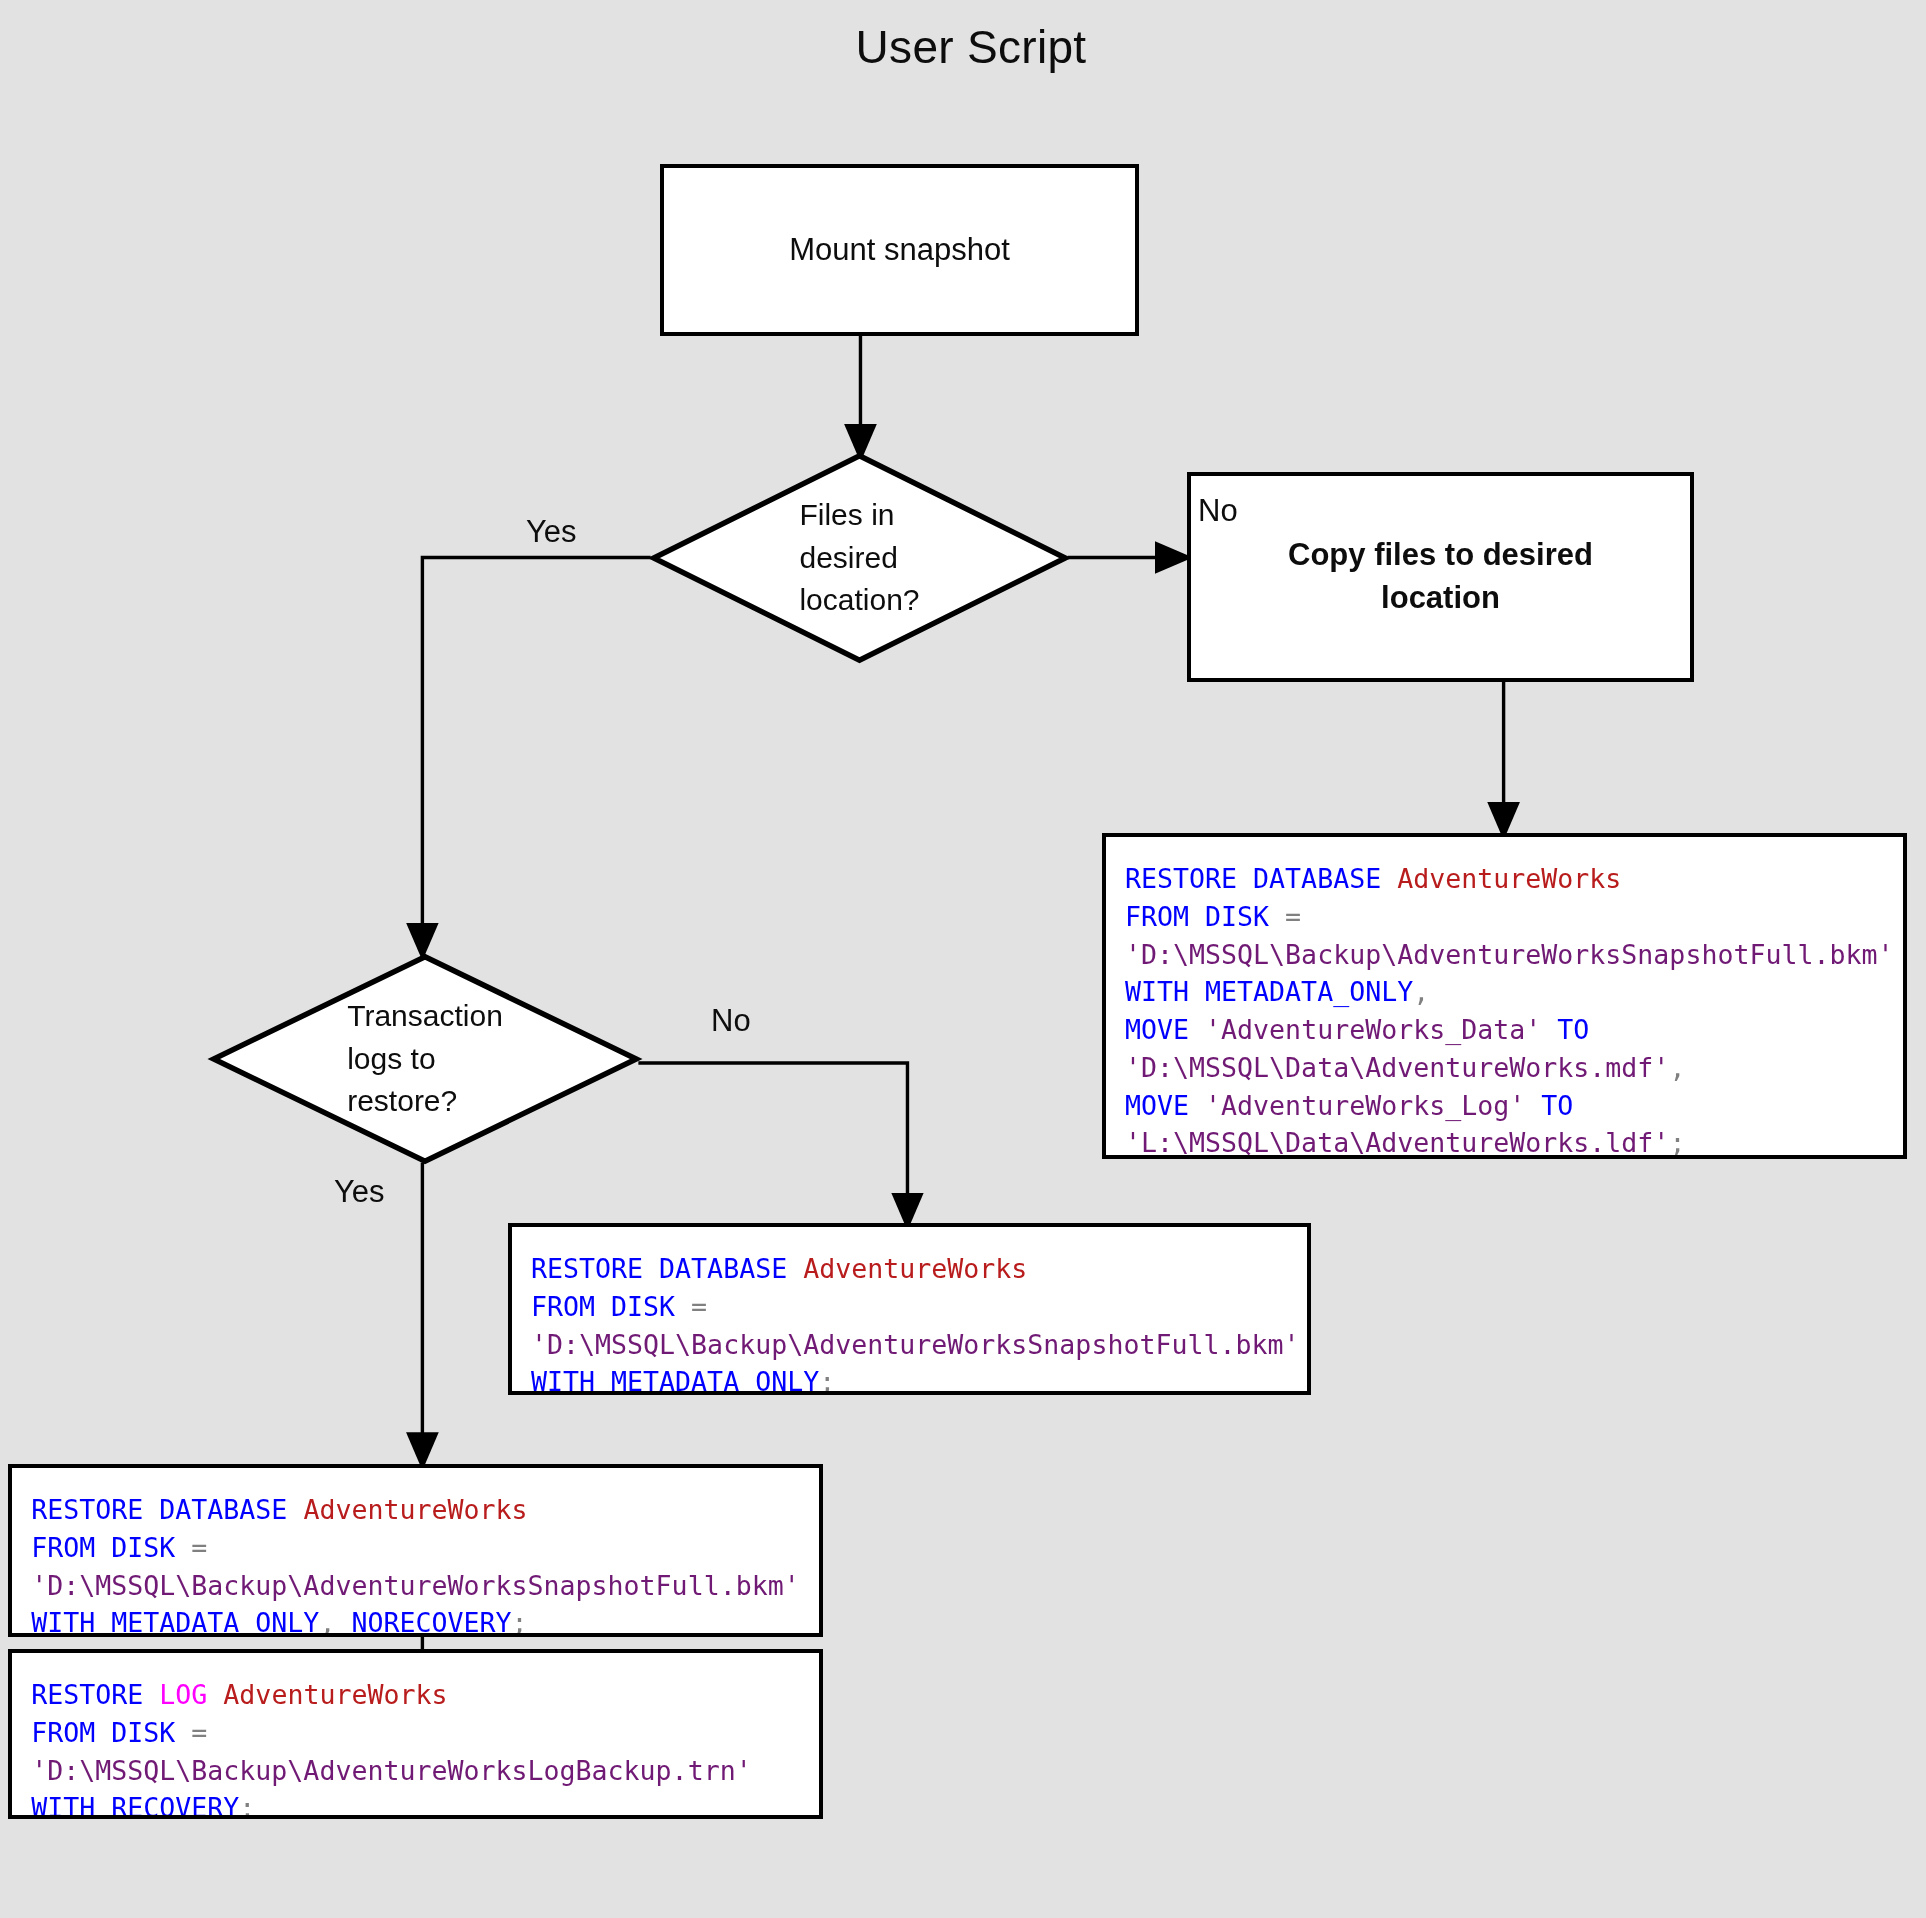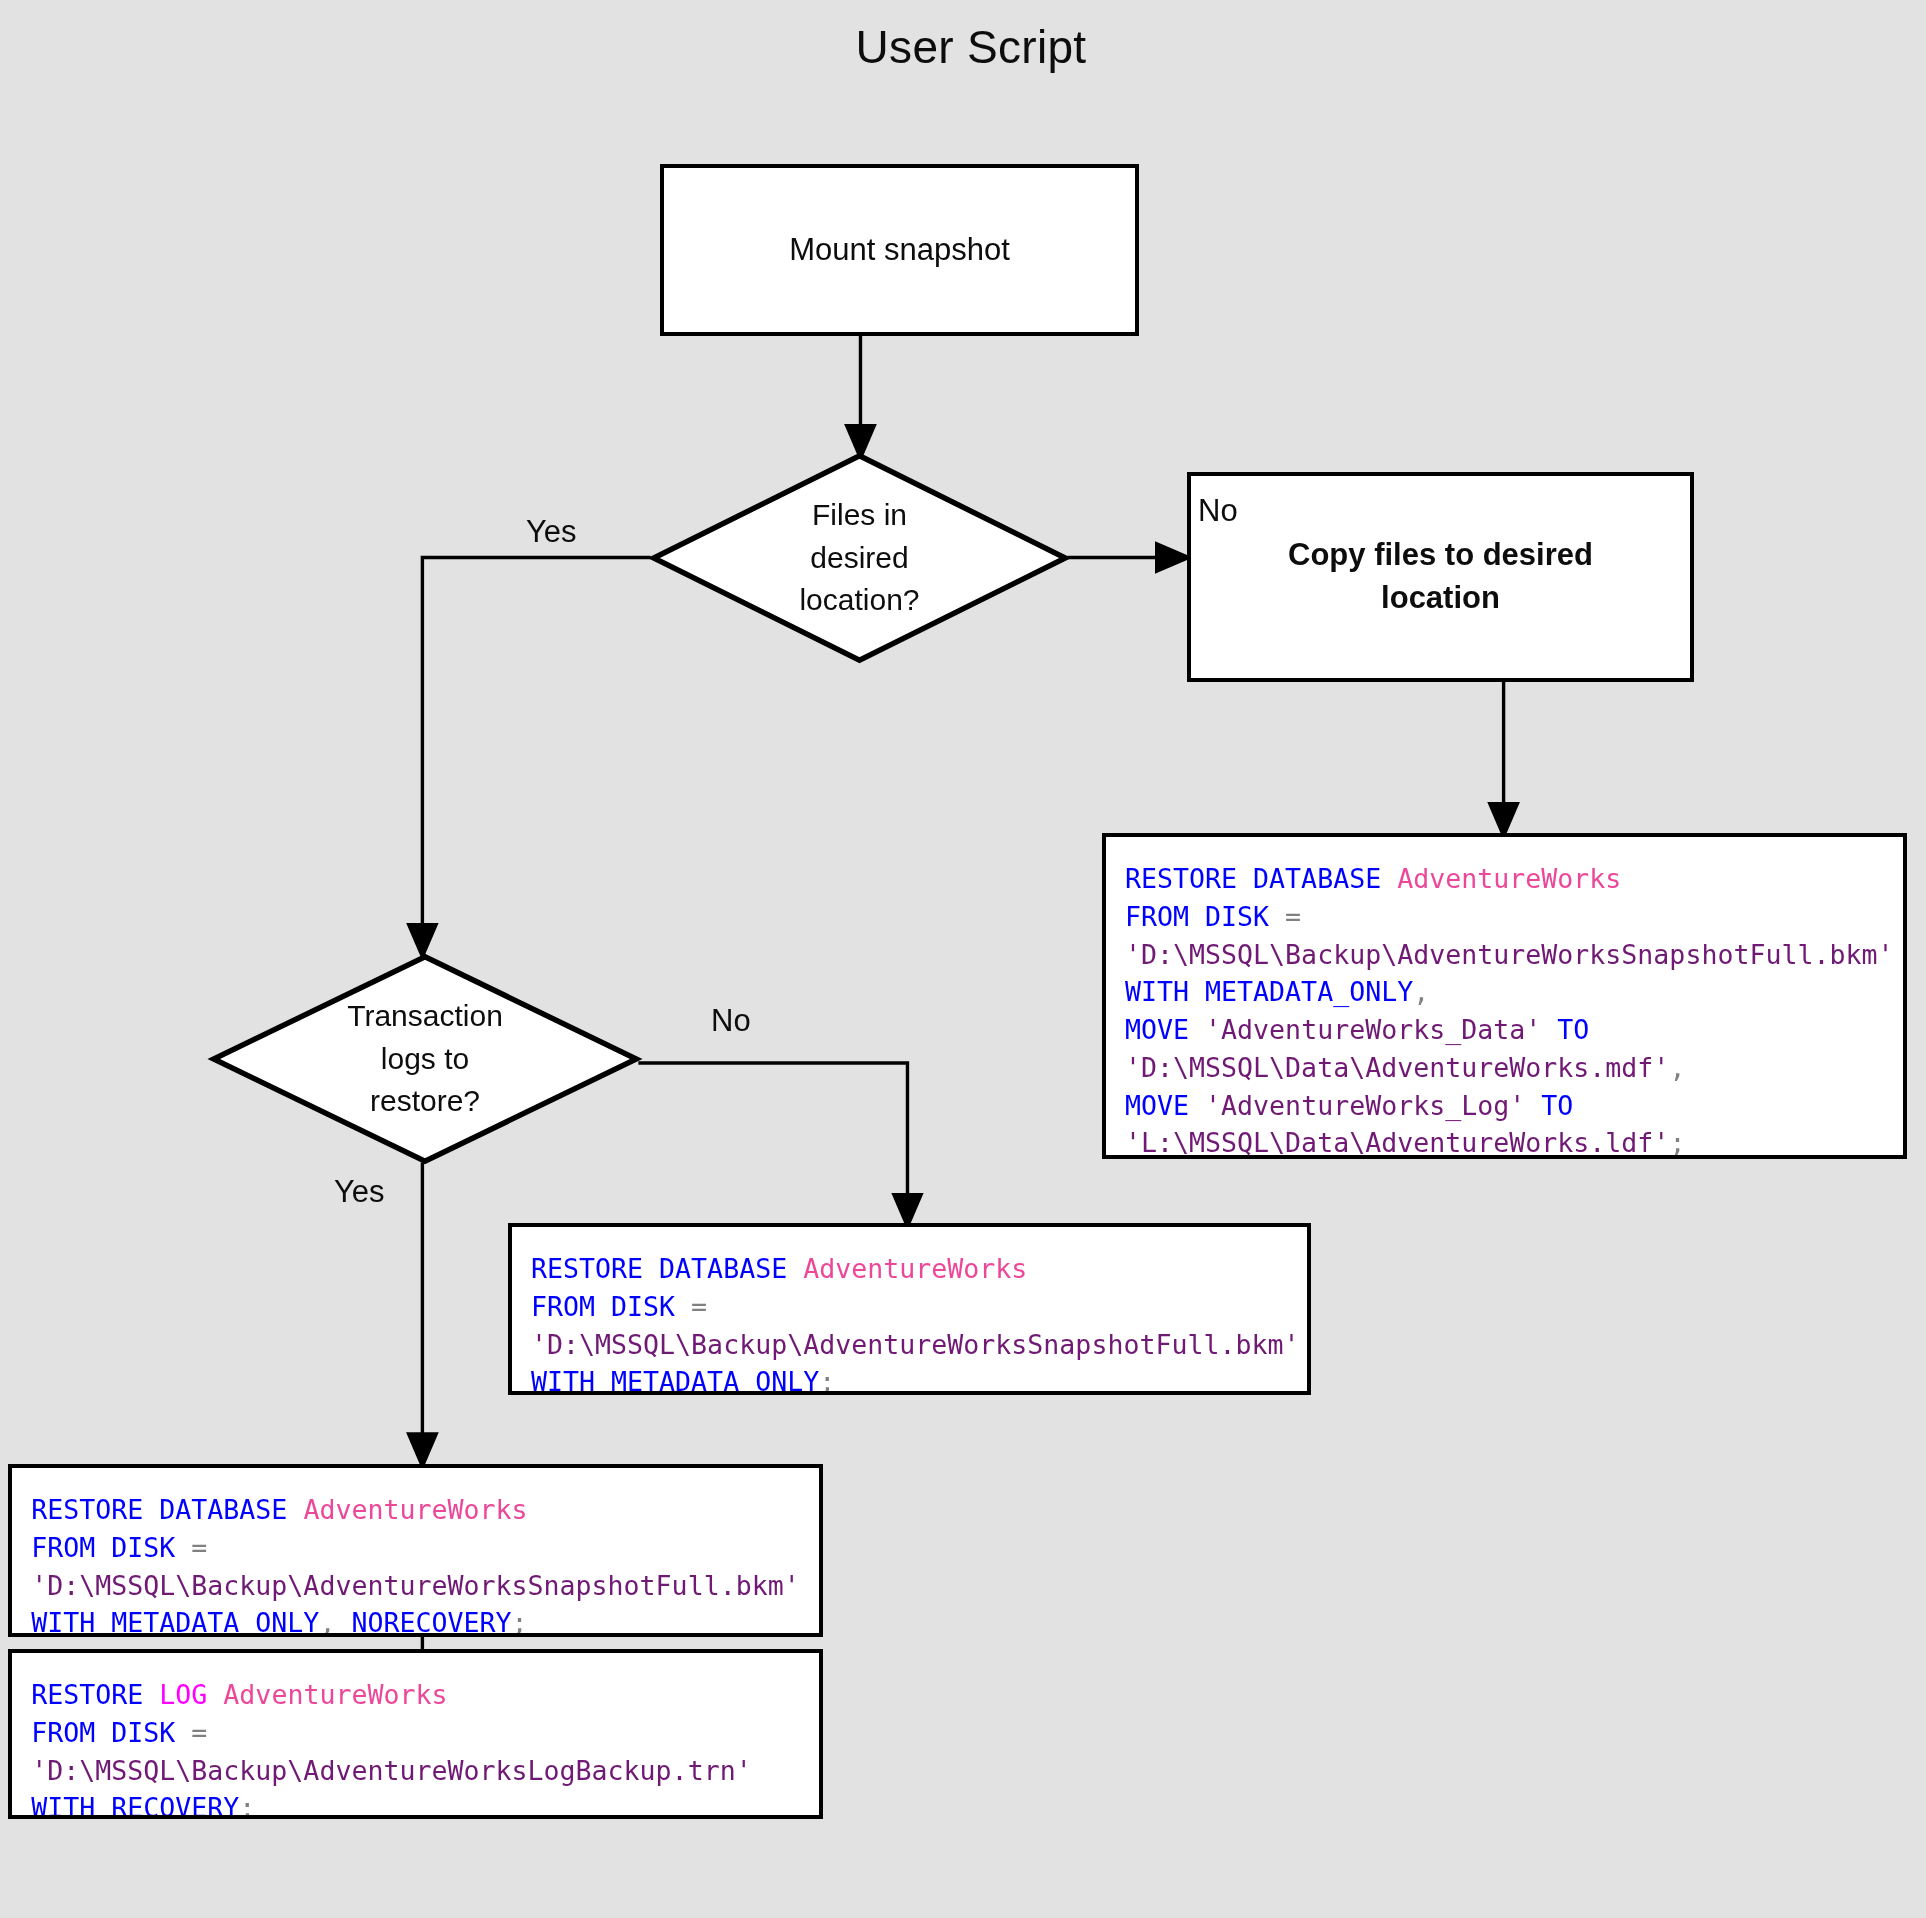--- a/index.html
+++ b/index.html
@@ -61,21 +61,20 @@
     left: 0;
     top: 0;
     width: 100%;
     height: 100%;
     display: flex;
     align-items: center;
     justify-content: center;
     font-family: "Liberation Sans", sans-serif;
     font-size: 30px;
     color: #0d0d0d;
-    text-align: center;
     line-height: 1.42;
     white-space: pre-line;
     pointer-events: none;
   }
   
   .code-box {
     position: absolute;
     background: #ffffff;
     border: 4.8px solid #000000;
     box-sizing: border-box;
@@ -86,21 +85,21 @@
     margin: 0;
     font-family: "DejaVu Sans Mono", monospace;
     font-size: 26.6px;
     line-height: 1.42;
     color: #000000;
     white-space: pre;
   }
   .kw  { color: #0000ff; }
   .str { color: #701a75; }
   .pun { color: #808080; }
-  .id  { color: #ec4899; }
+  .id  { color: #b91c1c; }
   .log { color: #ff00ff; }
   
   .edge-label {
     position: absolute;
     font-family: "Liberation Sans", sans-serif;
     font-size: 31px;
     color: #0d0d0d;
     white-space: pre;
   }
   

